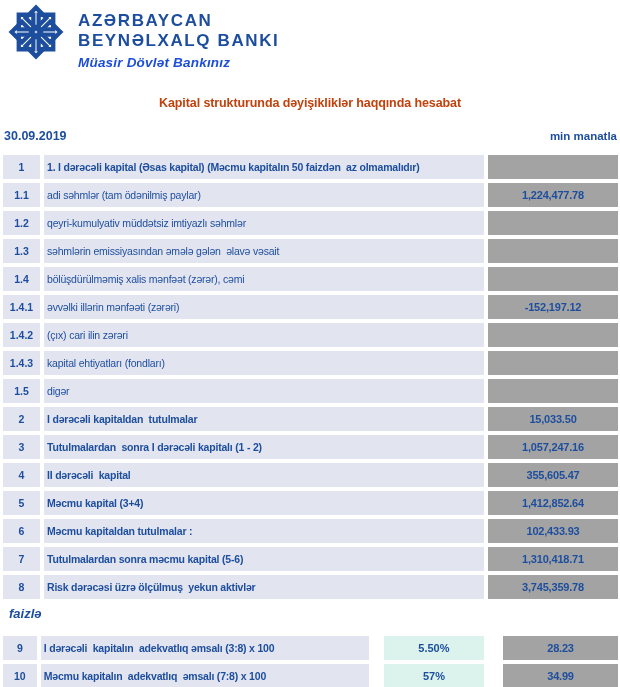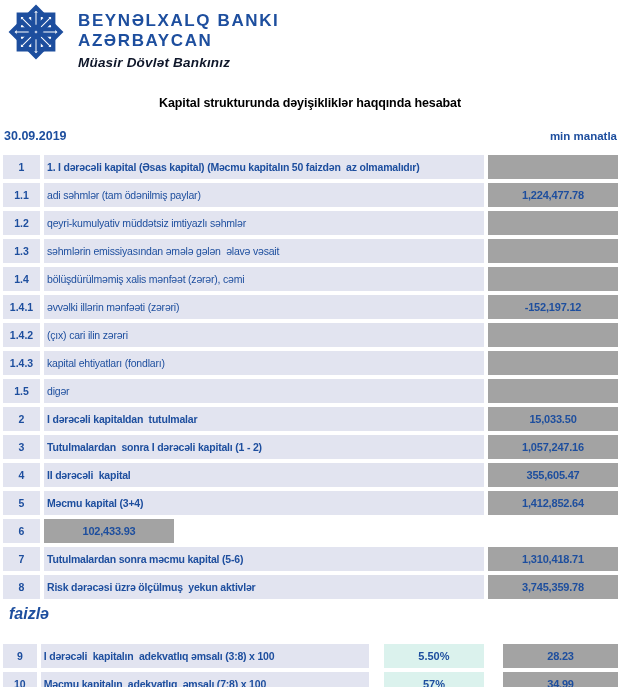--- a/index.html
+++ b/index.html
@@ -13,26 +13,26 @@
   .header { position:relative; width:620px; height:155px; }
   .logo { position:absolute; left:6px; top:2px; width:60px; height:60px; }
   .bank-name {
     position:absolute; left:78px; top:11px;
     font-size:17px; font-weight:bold; letter-spacing:1.6px;
     line-height:20px; color:#1d4e9e;
   }
   .tagline {
     position:absolute; left:78px; top:55px;
     font-size:13.5px; font-style:italic; font-weight:bold;
-    color:#0f172a; letter-spacing:0.2px;
+    color:#1d4ed8; letter-spacing:0.2px;
   }
   .report-title {
     position:absolute; left:0; top:96px; width:620px;
     text-align:center; font-size:12.5px; font-weight:bold;
-    color:#000000; letter-spacing:-0.1px;
+    color:#c2410c; letter-spacing:-0.1px;
   }
   .date-row {
     position:absolute; left:0; top:129px; width:620px;
     display:flex; justify-content:space-between; align-items:baseline;
     padding:0 3px 0 4px;
   }
   .date { font-size:12.5px; font-weight:bold; }
   .unit { font-size:11.5px; font-weight:bold; }
 
   .table { padding:0 2px 0 3px; }
@@ -57,43 +57,43 @@
   }
   .c-val {
     width:130px; background:#a3a3a3;
     display:flex; align-items:center; justify-content:center;
     font-size:11px; font-weight:bold; letter-spacing:-0.2px;
   }
   .t-row.three-col .c-label { flex:none; width:328px; margin-right:15px; }
   .t-row.three-col .c-mid { display:flex; }
   .t-row.three-col .c-val { width:126px; }
   .note-row {
-    height:21px; margin:3px 0 20px; display:flex; align-items:center;
-    padding-left:6px; font-size:16px; font-style:italic; font-weight:bold;
+    height:21px; margin:3px 0 12px; display:flex; align-items:center;
+    padding-left:6px; font-size:13px; font-style:italic; font-weight:bold;
   }
 </style>
 </head>
 <body>
 
 <div class="header">
   <svg class="logo" viewBox="0 0 64 64" aria-hidden="true">
     <g fill="none" stroke="#1d4e9e" stroke-width="4.6">
       <path d="M32 6 L43 17 L32 28 L21 17 Z"></path>
       <path d="M32 6 L43 17 L32 28 L21 17 Z" transform="rotate(45 32 32)"></path>
       <path d="M32 6 L43 17 L32 28 L21 17 Z" transform="rotate(90 32 32)"></path>
       <path d="M32 6 L43 17 L32 28 L21 17 Z" transform="rotate(135 32 32)"></path>
       <path d="M32 6 L43 17 L32 28 L21 17 Z" transform="rotate(180 32 32)"></path>
       <path d="M32 6 L43 17 L32 28 L21 17 Z" transform="rotate(225 32 32)"></path>
       <path d="M32 6 L43 17 L32 28 L21 17 Z" transform="rotate(270 32 32)"></path>
       <path d="M32 6 L43 17 L32 28 L21 17 Z" transform="rotate(315 32 32)"></path>
     </g>
   </svg>
   <div class="bank-name">
+    <div>AZƏRBAYCAN</div>
     <div>BEYNƏLXALQ BANKI</div>
-    <div>AZƏRBAYCAN</div>
   </div>
   <div class="tagline">Müasir Dövlət Bankınız</div>
   <div class="report-title">Kapital strukturunda dəyişikliklər haqqında hesabat</div>
   <div class="date-row">
     <span class="date">30.09.2019</span>
     <span class="unit">min manatla</span>
   </div>
 </div>
 
 <div class="table">
@@ -170,20 +170,21 @@
     <div class="c-val">355,605.47</div>
   </div>
     <div class="t-row">
     <div class="c-no">5</div>
     <div class="c-label">Məcmu kapital (3+4)</div>
 
     <div class="c-val">1,412,852.64</div>
   </div>
     <div class="t-row">
     <div class="c-no">6</div>
+    <div class="c-label">Məcmu kapitaldan tutulmalar :</div>
 
     <div class="c-val">102,433.93</div>
   </div>
     <div class="t-row">
     <div class="c-no">7</div>
     <div class="c-label">Tutulmalardan sonra məcmu kapital (5-6)</div>
 
     <div class="c-val">1,310,418.71</div>
   </div>
     <div class="t-row">

